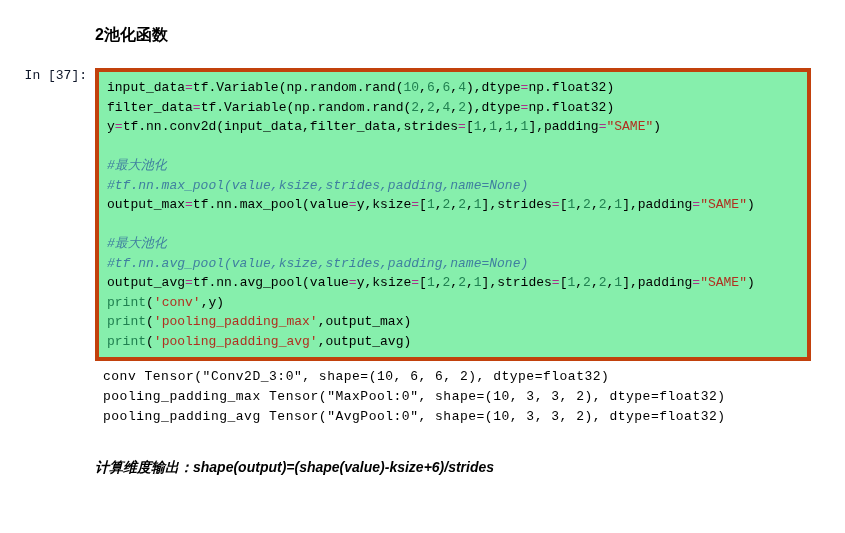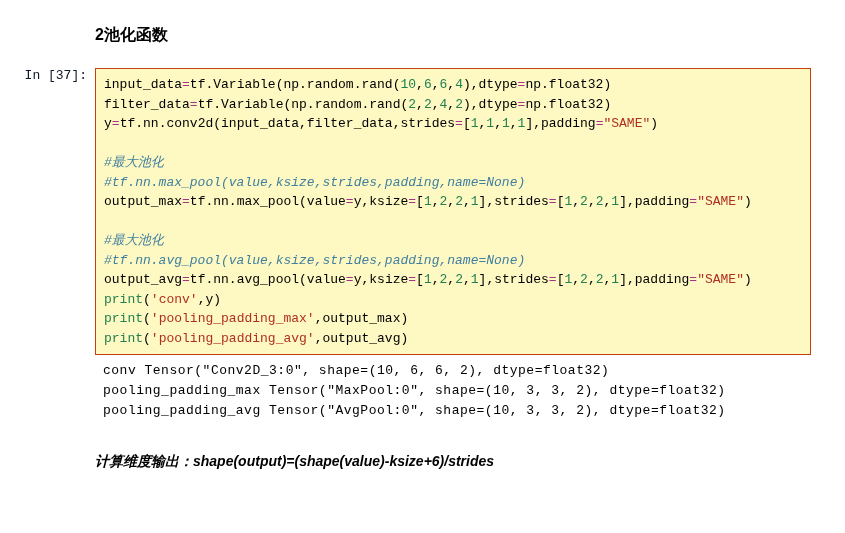--- a/index.html
+++ b/index.html
@@ -35,22 +35,22 @@
     padding-right: 34px;
     box-sizing: border-box;
   }
   h3.section-title {
     font-family: "Microsoft YaHei", "SimHei", sans-serif;
     font-weight: 700;
     font-size: 16px;
     margin: 0 0 22px 0;
   }
   .cell-input {
-    border: 1px solid #c2410c;
-    background: #fef9c3;
+    border: 4px solid #c2410c;
+    background: #86efac;
     padding: 6px 8px;
     font-family: "SimSun", "Courier New", monospace;
     font-size: 13px;
     line-height: 1.5;
     white-space: pre;
     overflow-x: auto;
   }
   .cell-output {
     font-family: "SimSun", "Courier New", monospace;
     font-size: 13px;

